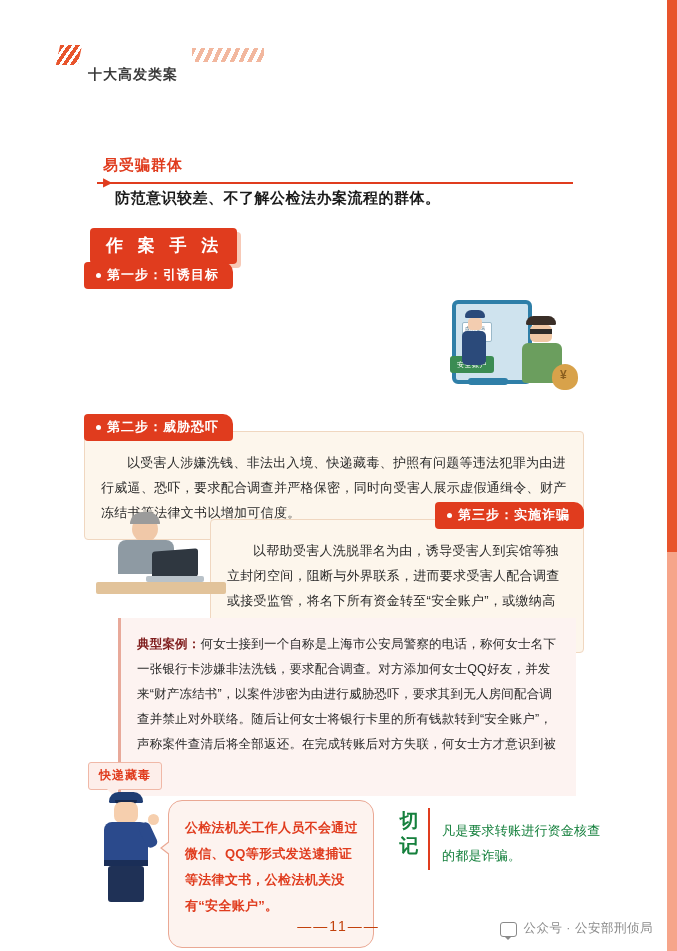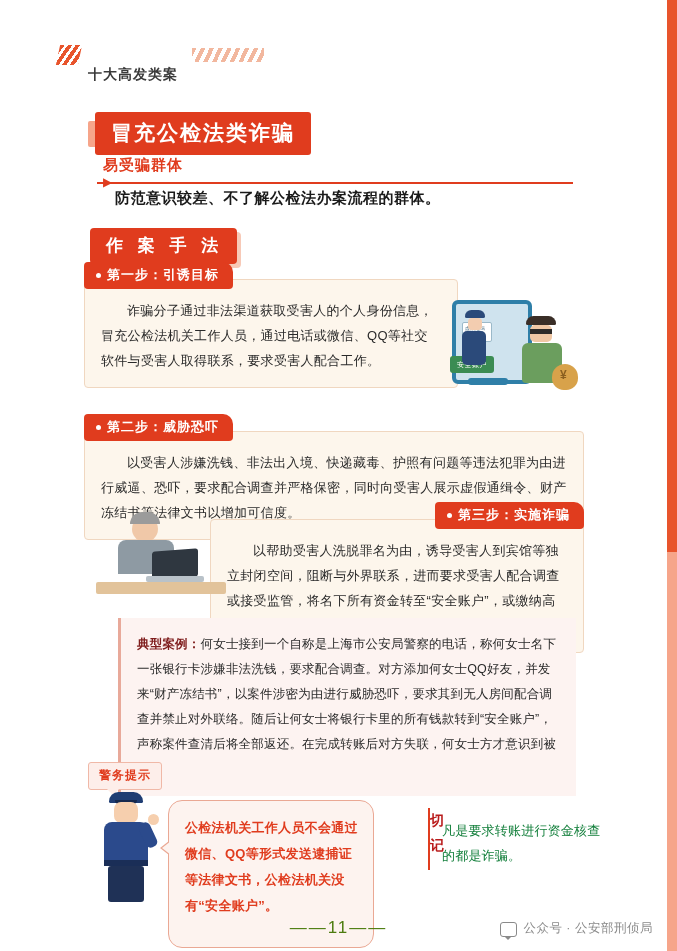--- a/index.html
+++ b/index.html
@@ -267,27 +267,26 @@
     border-top: 7px solid transparent;
     border-bottom: 7px solid transparent;
     border-right: 9px solid #fdf3ef;
   }
   
   .qiji {
     position: absolute;
     left: 396px;
     top: 808px;
     width: 26px;
-    font-size: 14px;
-    font-weight: bold;
-    color: #b91c1c;
+    font-size: 19px;
+    font-weight: bold;
+    color: #15803d;
     line-height: 25px;
     text-align: center;
     font-family: "Liberation Serif", serif;
-    margin-left: 28px;
   }
   .qiji-rule {
     position: absolute;
     left: 428px;
     top: 808px;
     width: 2px;
     height: 62px;
     background: #e03c1e;
   }
   .qiji-text {
@@ -300,22 +299,22 @@
     color: #15803d;
     letter-spacing: 0.2px;
   }
   
   .page-number {
     position: absolute;
     left: 0;
     right: 0;
     top: 918px;
     text-align: center;
-    font-size: 17px;
-    color: #4d7c0f;
+    font-size: 14px;
+    color: #c2410c;
     letter-spacing: 2px;
   }
   
   .footer-wm {
     position: absolute;
     right: 24px;
     bottom: 14px;
     display: flex;
     align-items: flex-end;
     color: #8a8a8a;
@@ -406,39 +405,37 @@
 <div class="page">
 
   <div class="edge-bar"></div>
 
   <div class="header">
     <div class="header-mark"></div>
     <div class="header-title">十大高发类案</div>
     <div class="header-stripes"></div>
   </div>
 
-  <div class="main-title">冒充公检法类诈骗</div>
 
   <div class="subtitle-row">
     <span class="subtitle-key">易受骗群体</span>
     <span class="subtitle-arrow">▶</span>
     <span class="subtitle-val">防范意识较差、不了解公检法办案流程的群体。</span>
   </div>
   <div class="subtitle-underline"></div>
 
   <div class="method-banner">作 案 手 法</div>
 
   <div class="steps-panel">
 
     <div class="step" id="step1">
       <div class="step-tag">
         <span class="dot"></span>
         <span>第一步：引诱目标</span>
       </div>
-      <div class="step-body">诈骗分子通过非法渠道获取受害人的个人身份信息，冒充公检法机关工作人员，通过电话或微信、QQ等社交软件与受害人取得联系，要求受害人配合工作。</div>
     </div>
 
     <div class="step" id="step2">
       <div class="step-tag">
         <span class="dot"></span>
         <span>第二步：威胁恐吓</span>
       </div>
       <div class="step-body">以受害人涉嫌洗钱、非法出入境、快递藏毒、护照有问题等违法犯罪为由进行威逼、恐吓，要求配合调查并严格保密，同时向受害人展示虚假通缉令、财产冻结书等法律文书以增加可信度。</div>
     </div>
 
@@ -479,21 +476,21 @@
     <div class="desk-person-body"></div>
     <div class="desk-laptop-screen"></div>
     <div class="desk-laptop-base"></div>
     <div class="desk-top"></div>
   </div>
 
   <div class="case-box">
     <span class="case-label">典型案例：</span><span>何女士接到一个自称是上海市公安局警察的电话，称何女士名下一张银行卡涉嫌非法洗钱，要求配合调查。对方添加何女士QQ好友，并发来“财产冻结书”，以案件涉密为由进行威胁恐吓，要求其到无人房间配合调查并禁止对外联络。随后让何女士将银行卡里的所有钱款转到“安全账户”，声称案件查清后将全部返还。在完成转账后对方失联，何女士方才意识到被骗。</span>
   </div>
 
-  <div class="tip-banner">警务提示</div>
+  <div class="tip-banner">快递藏毒</div>
 
   <div class="ill" id="ill-officer">
     <div class="of-cap"></div>
     <div class="of-face"></div>
     <div class="of-body"></div>
     <div class="of-arm"></div>
     <div class="of-hand"></div>
     <div class="of-belt"></div>
     <div class="of-legs"></div>
   </div>

